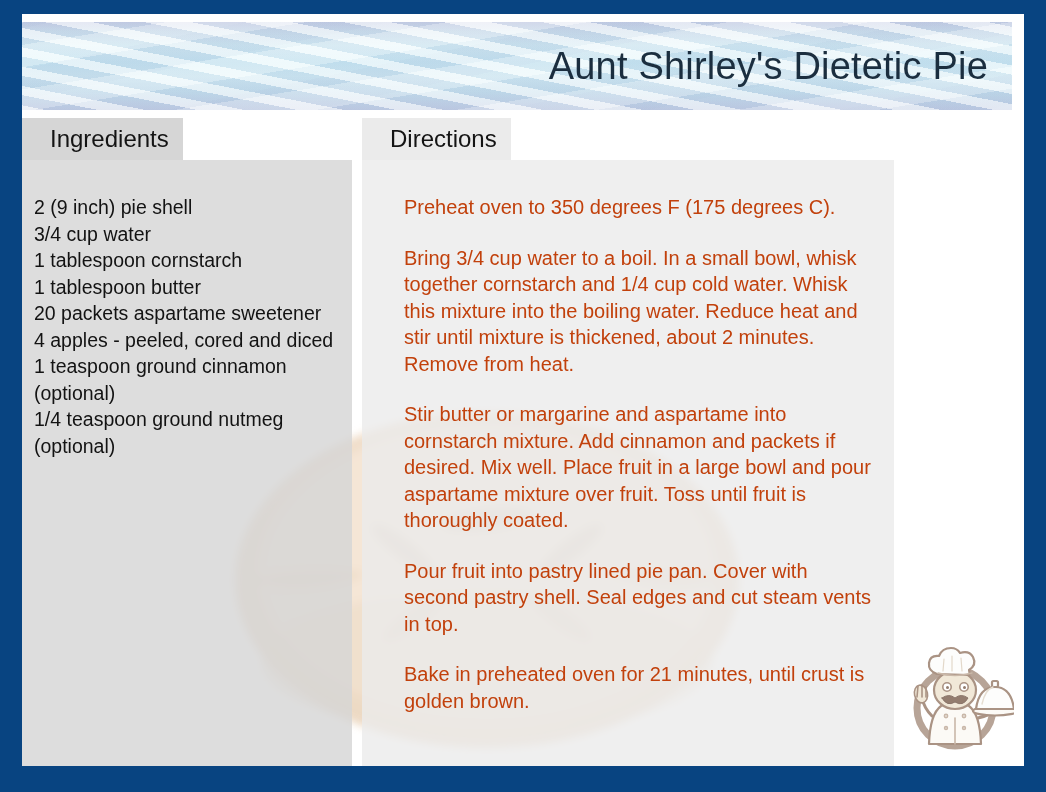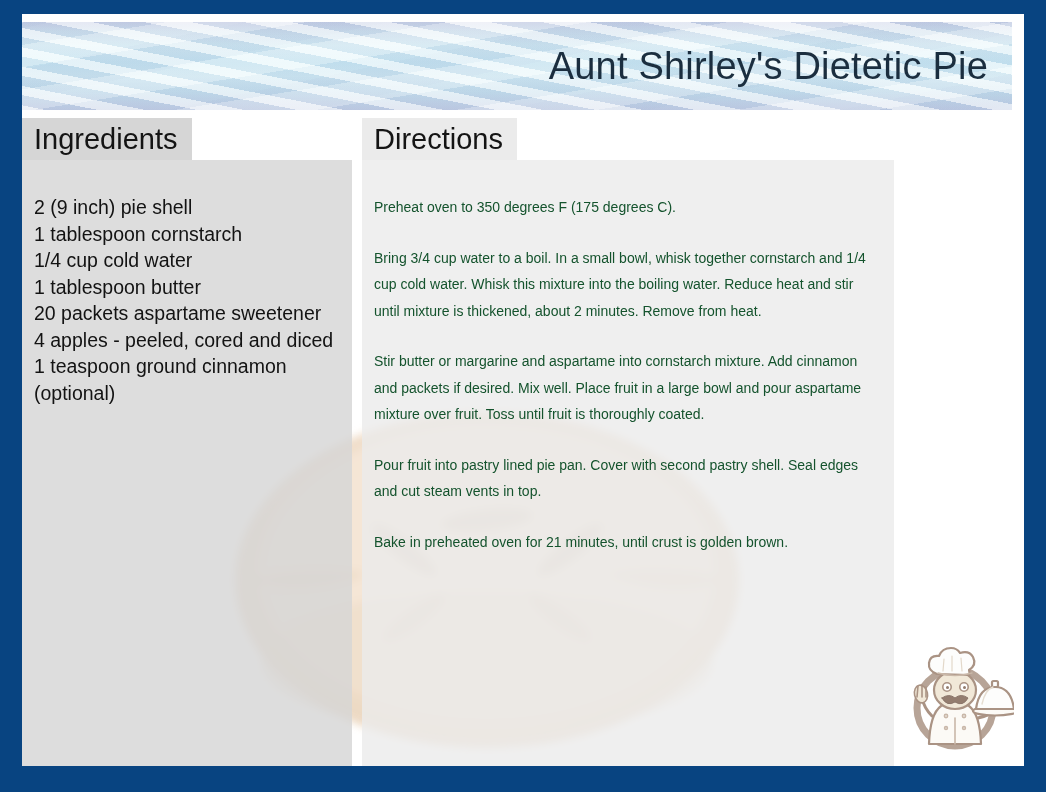--- a/index.html
+++ b/index.html
@@ -92,22 +92,22 @@
   .col { position: absolute; top: 0; height: 648px; }
 
   #col-left  { left: 0px;   width: 330px; }
   #col-right { left: 340px; width: 532px; }
 
   .tab {
     position: relative;
     display: inline-block;
     height: 42px;
     line-height: 42px;
-    padding: 0 14px 0 12px;
-    font-size: 29px;
+    padding: 0 14px 0 28px;
+    font-size: 24px;
     color: #141414;
     white-space: nowrap;
     z-index: 3;
   }
   #col-left  .tab { background: #d6d6d6; }
   #col-right .tab { background: #ebebeb; }
 
   .panel {
     position: relative;
     width: 100%;
@@ -119,24 +119,25 @@
   #col-right .panel { background: rgba(235,235,235,.80); }
 
   .ing-line {
     font-size: 19.5px;
     line-height: 26.5px;
     color: #131313;
     white-space: pre-wrap;
   }
 
   .dir-para {
-    font-size: 14px;
+    font-size: 20px;
     line-height: 26.5px;
-    color: #14532d;
+    color: #c2410c;
     margin-bottom: 24px;
+    margin-left: 30px;
   }
   .dir-para:last-child { margin-bottom: 0; }
 
   
   #chef-logo {
     position: absolute;
     right: 10px;
     bottom: 8px;
     width: 118px;
     height: 118px;
@@ -181,26 +182,27 @@
         <ellipse cx="269" cy="258" rx="226" ry="72" fill="#e9d2b8" opacity="0.45"></ellipse>
       </g>
     </svg>
 
     <div id="cols">
 
       <div class="col" id="col-left">
         <div class="tab">Ingredients</div>
         <div class="panel">
           <div class="ing-line">2 (9 inch) pie shell</div>
+          <div class="ing-line">3/4 cup water</div>
           <div class="ing-line">1 tablespoon cornstarch</div>
-          <div class="ing-line">1/4 cup cold water</div>
           <div class="ing-line">1 tablespoon butter</div>
           <div class="ing-line">20 packets aspartame sweetener</div>
           <div class="ing-line">4 apples - peeled, cored and diced</div>
           <div class="ing-line">1 teaspoon ground cinnamon (optional)</div>
+          <div class="ing-line">1/4 teaspoon ground nutmeg (optional)</div>
         </div>
       </div>
 
       <div class="col" id="col-right">
         <div class="tab">Directions</div>
         <div class="panel">
           <p class="dir-para">Preheat oven to 350 degrees F (175 degrees C).</p>
           <p class="dir-para">Bring 3/4 cup water to a boil. In a small bowl, whisk together cornstarch and 1/4 cup cold water. Whisk this mixture into the boiling water. Reduce heat and stir until mixture is thickened, about 2 minutes. Remove from heat.</p>
           <p class="dir-para">Stir butter or margarine and aspartame into cornstarch mixture. Add cinnamon and packets if desired. Mix well. Place fruit in a large bowl and pour aspartame mixture over fruit. Toss until fruit is thoroughly coated.</p>
           <p class="dir-para">Pour fruit into pastry lined pie pan. Cover with second pastry shell. Seal edges and cut steam vents in top.</p>

